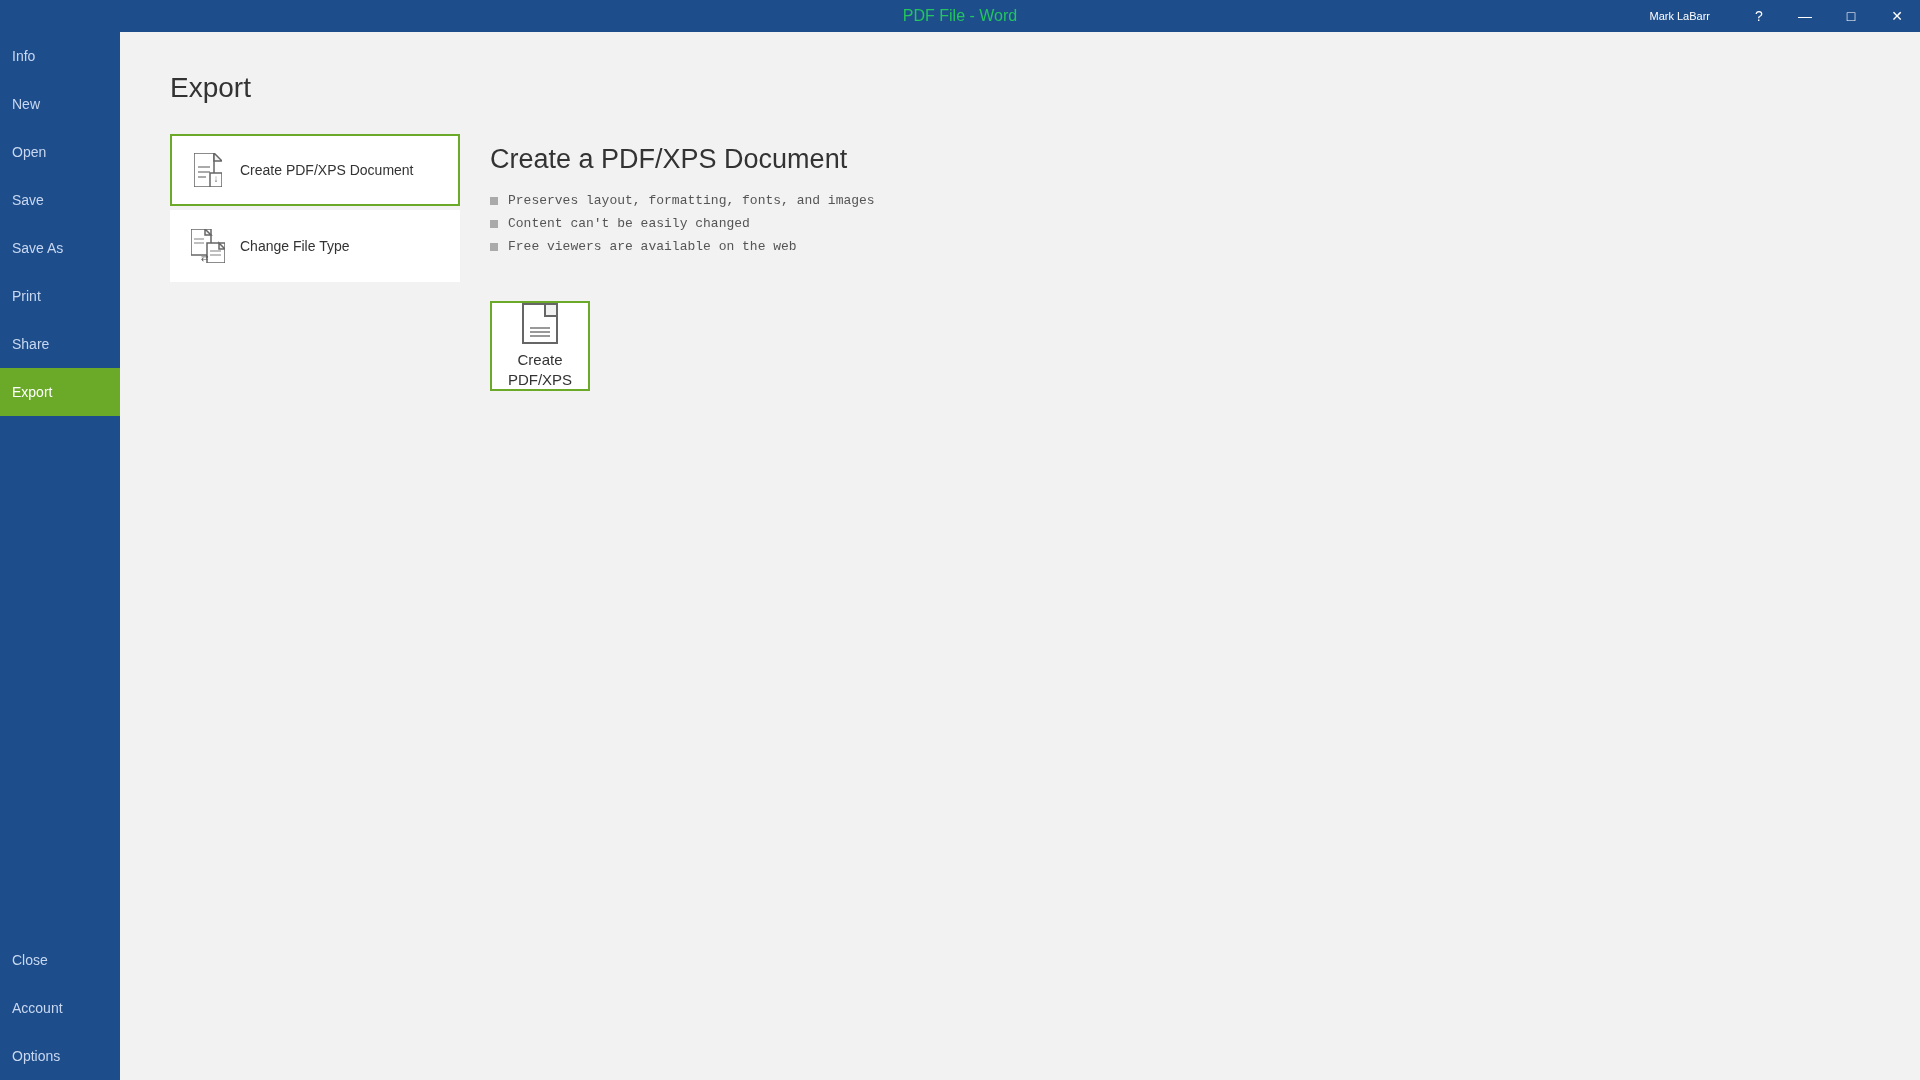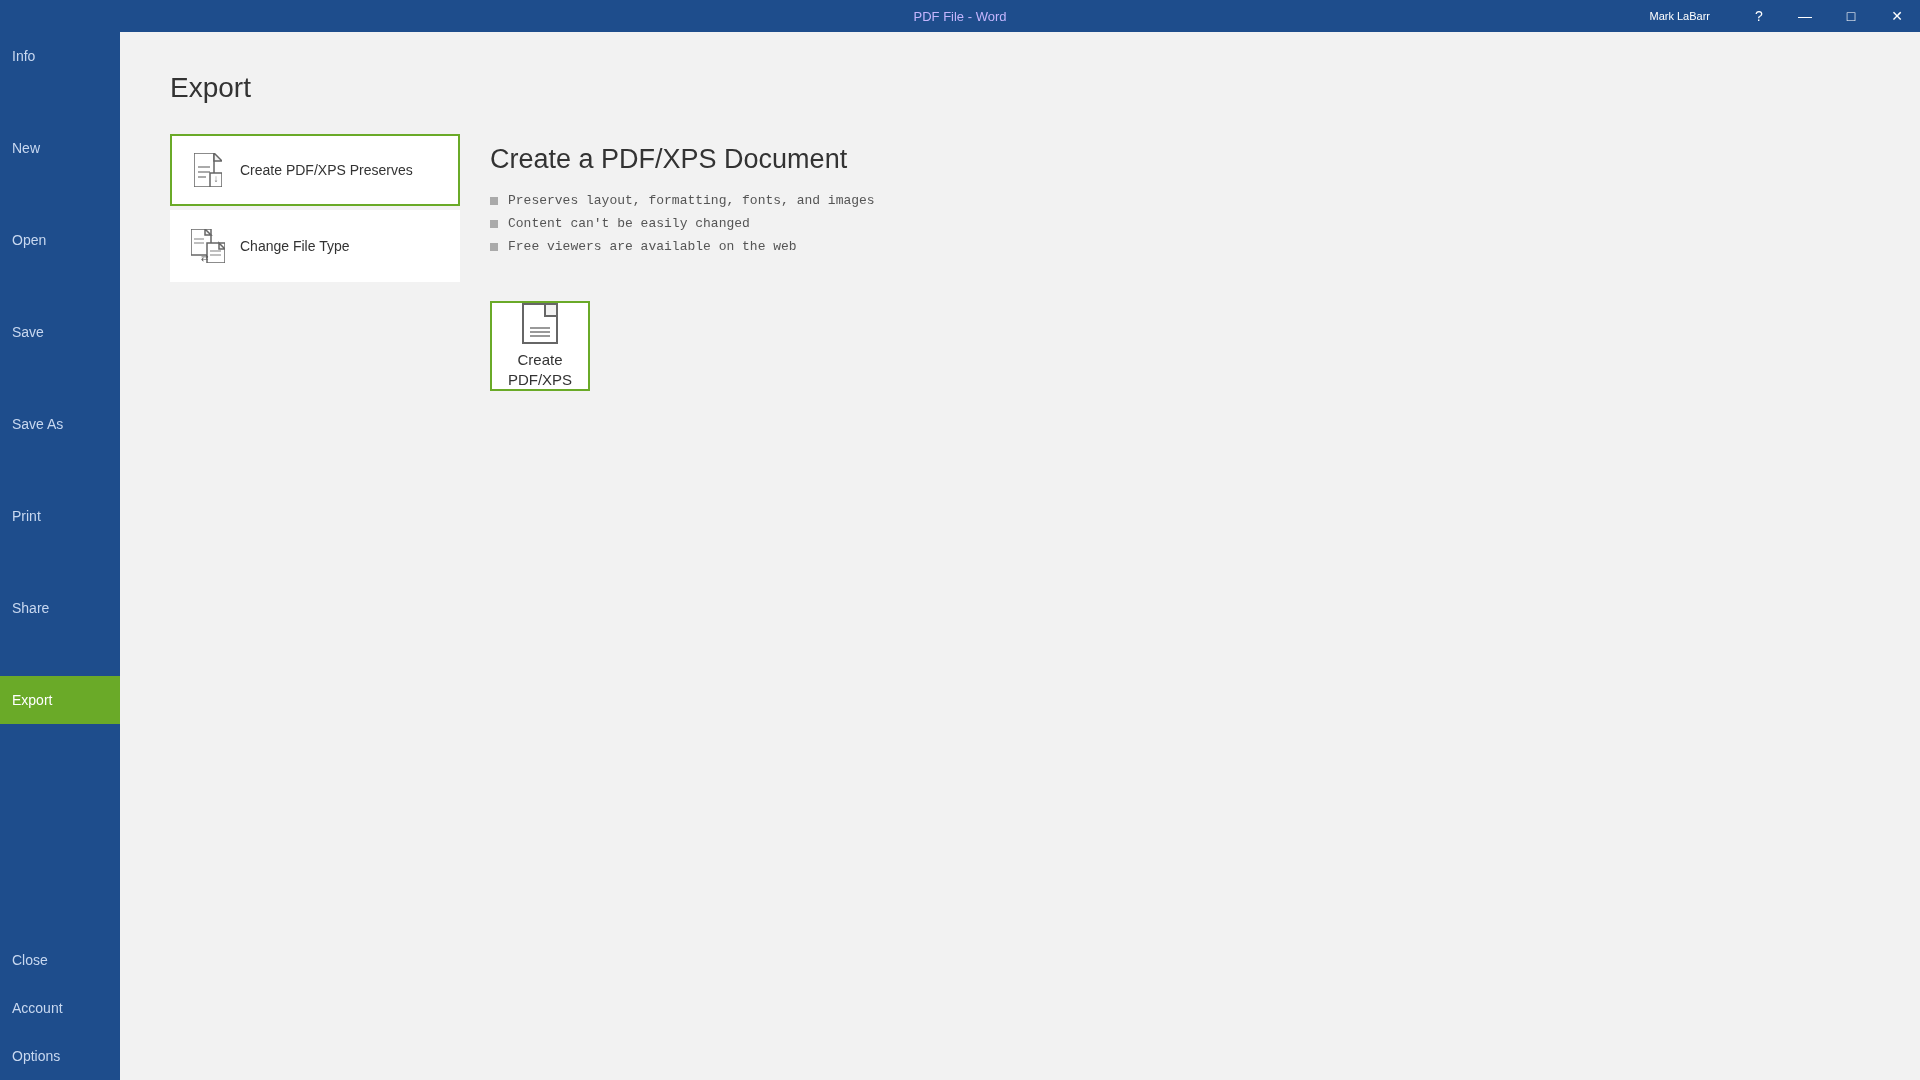--- a/index.html
+++ b/index.html
@@ -19,22 +19,22 @@
       left: 0;
       right: 0;
       height: 32px;
       background: #1e4d8c;
       display: flex;
       align-items: center;
       justify-content: center;
       z-index: 100;
     }
     .title-bar-text {
-      color: #c4b5fd;
-      font-size: 13px;
+      color: #22c55e;
+      font-size: 16px;
       font-weight: 400;
     }
     .title-bar-controls {
       position: absolute;
       right: 0;
       top: 0;
       display: flex;
       align-items: center;
       height: 32px;
     }
@@ -65,21 +65,20 @@
     
     .sidebar {
       position: absolute;
       top: 32px;
       left: 0;
       width: 120px;
       height: calc(1080px - 32px);
       background: #1e4d8c;
       display: flex;
       flex-direction: column;
-      gap: 44px;
     }
     .sidebar-item {
       padding: 14px 12px;
       color: #c8d8f0;
       font-size: 14px;
       cursor: pointer;
       display: flex;
       align-items: center;
       min-height: 48px;
     }
@@ -318,21 +317,21 @@
               <rect x="0" y="0" width="20" height="34" fill="white" stroke="#666" stroke-width="1.5"></rect>
               <polygon points="20,0 28,8 20,8" fill="#f2f2f2" stroke="#666" stroke-width="1.5"></polygon>
               <line x1="4" y1="14" x2="16" y2="14" stroke="#aaa" stroke-width="2"></line>
               <line x1="4" y1="19" x2="16" y2="19" stroke="#aaa" stroke-width="2"></line>
               <line x1="4" y1="24" x2="12" y2="24" stroke="#aaa" stroke-width="2"></line>
 
               <rect x="16" y="20" width="12" height="14" fill="white" stroke="#666" stroke-width="1.5"></rect>
               <text x="22" y="29" text-anchor="middle" font-size="10" fill="#666">↓</text>
             </svg>
           </div>
-          <span class="export-option-label">Create PDF/XPS Preserves</span>
+          <span class="export-option-label">Create PDF/XPS Document</span>
         </div>
 
         <div class="export-option">
           <div class="export-option-icon">
             <svg width="34" height="34" viewBox="0 0 34 34">
               <rect x="0" y="0" width="20" height="26" fill="white" stroke="#666" stroke-width="1.5"></rect>
               <polygon points="14,0 20,6 14,6" fill="#f2f2f2" stroke="#666" stroke-width="1.5"></polygon>
               <line x1="3" y1="10" x2="13" y2="10" stroke="#aaa" stroke-width="1.5"></line>
               <line x1="3" y1="14" x2="13" y2="14" stroke="#aaa" stroke-width="1.5"></line>
               <rect x="16" y="14" width="18" height="20" fill="white" stroke="#666" stroke-width="1.5"></rect>

